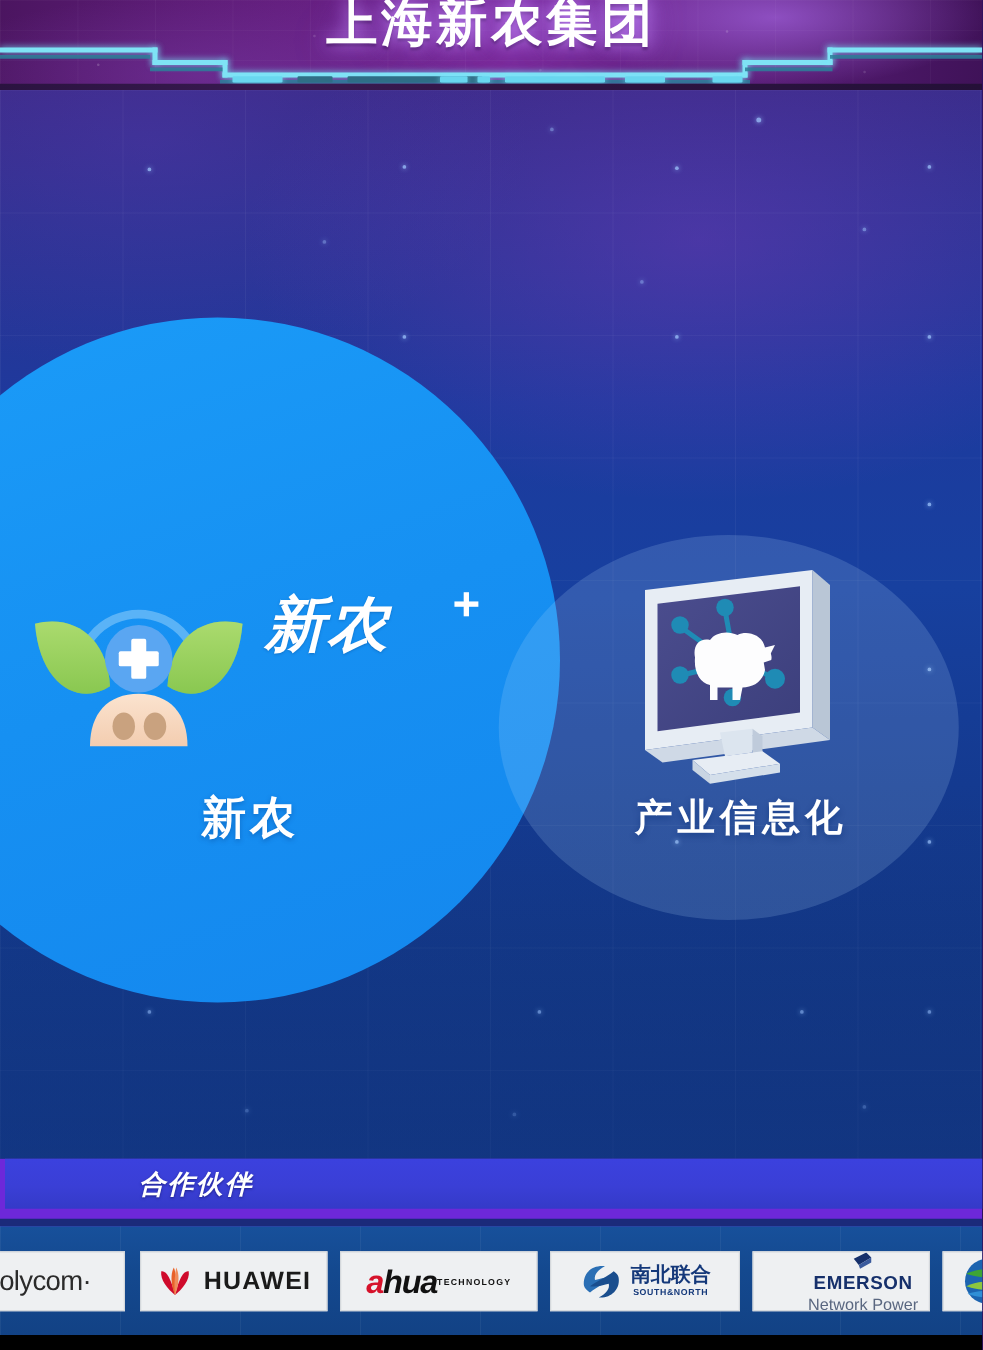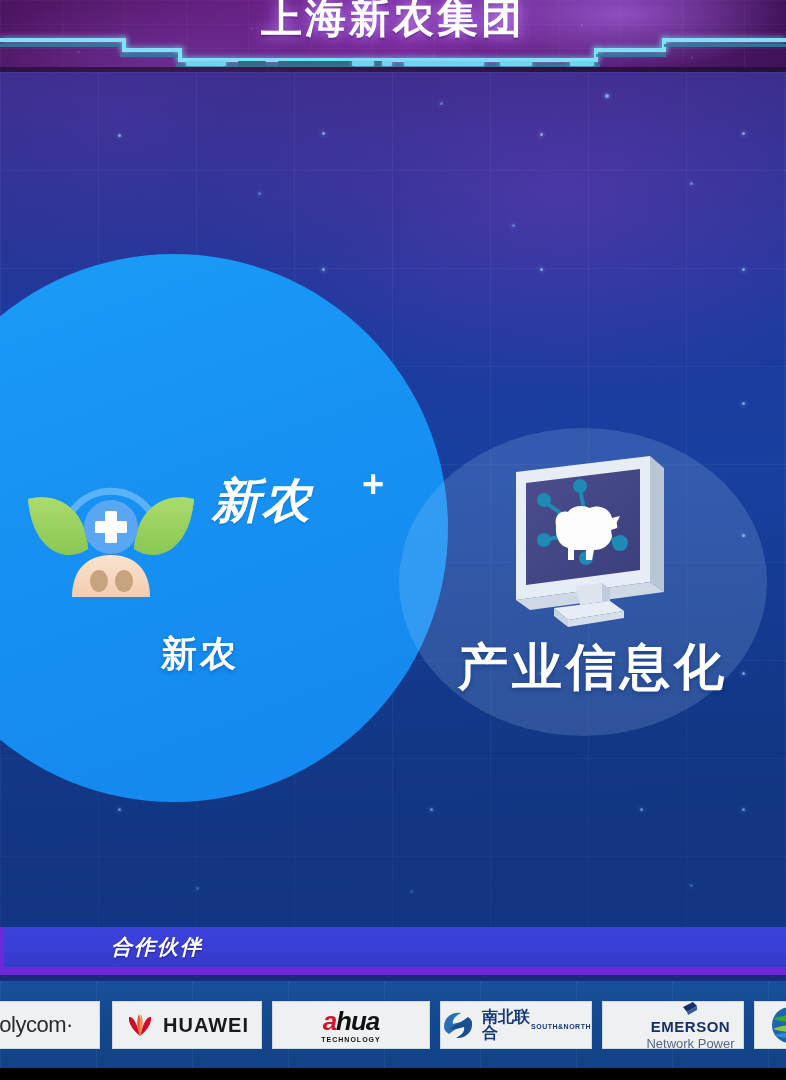--- a/index.html
+++ b/index.html
@@ -126,21 +126,21 @@
   .label-left {
     position: absolute; left: 0px; top: 558px; width: 400px;
     text-align: center; color: #fff; font-size: 36px; font-weight: bold;
     letter-spacing: 3px; text-shadow: 0 2px 4px rgba(0,50,120,.35);
   }
 
   
   .monitor-wrap { position: absolute; left: 498px; top: 378px; width: 186px; height: 186px; }
   .label-right {
     position: absolute; left: 420px; top: 562px; width: 346px;
-    text-align: center; color: #fff; font-size: 50px; font-weight: bold;
+    text-align: center; color: #fff; font-size: 30px; font-weight: bold;
     letter-spacing: 4px; text-shadow: 0 2px 5px rgba(0,40,110,.45);
   }
 
   
   .partner-bar {
     position: absolute; left: 4px; top: 927px; width: 786px; height: 40px;
     background: linear-gradient(180deg, #3b41de 0%, #3a3fd6 55%, #343ac8 100%);
     display: flex; align-items: center; font-style: italic;
   }
   .partner-bar .ttl {
@@ -170,26 +170,26 @@
     display: flex; align-items: center; justify-content: center;
     overflow: hidden;
   }
   .footer-black {
     position: absolute; left: 0; top: 1068px; width: 786px; height: 12px; background: #000;
   }
 
   
   .lg-polycom { font-size: 22px; color: #2b2b2b; letter-spacing: -0.5px; font-weight: 400; }
   .lg-huawei { font-size: 20px; font-weight: bold; color: #1a1a1a; letter-spacing: 1px; }
-  .lg-dahua-wrap { display:flex; flex-direction: column; align-items: center; line-height:1; }
+  .lg-dahua-wrap { display:flex; flex-direction: row; align-items: center; line-height:1; }
   .lg-dahua { font-size: 26px; font-weight: bold; font-style: italic; letter-spacing: -1px; }
   .lg-dahua .a { color: #d6122b; }
   .lg-dahua .h { color: #111; }
   .lg-dahua-sub { font-size: 7px; font-weight: bold; color: #111; letter-spacing: 1px; margin-top: 2px; }
-  .lg-sn-wrap { display:flex; align-items:center; line-height: 1; }
+  .lg-sn-wrap { display:flex; flex-direction: column; align-items:center; line-height: 1; }
   .lg-sn-cn { font-size: 16px; font-weight: bold; color: #14387a; letter-spacing: 0px; }
   .lg-sn-en { font-size: 7px; font-weight: bold; color: #14387a; letter-spacing: .5px; margin-top: 2px; }
   .lg-em-wrap { display:flex; flex-direction: column; align-items:center; line-height:1; }
   .lg-em { font-size: 15px; font-weight: bold; color: #16306b; letter-spacing: .5px; }
   .lg-em-sub { font-size: 13px; color: #5a6780; margin-top: 3px; }
 </style>
 </head>
 <body>
 
 <div id="app">

